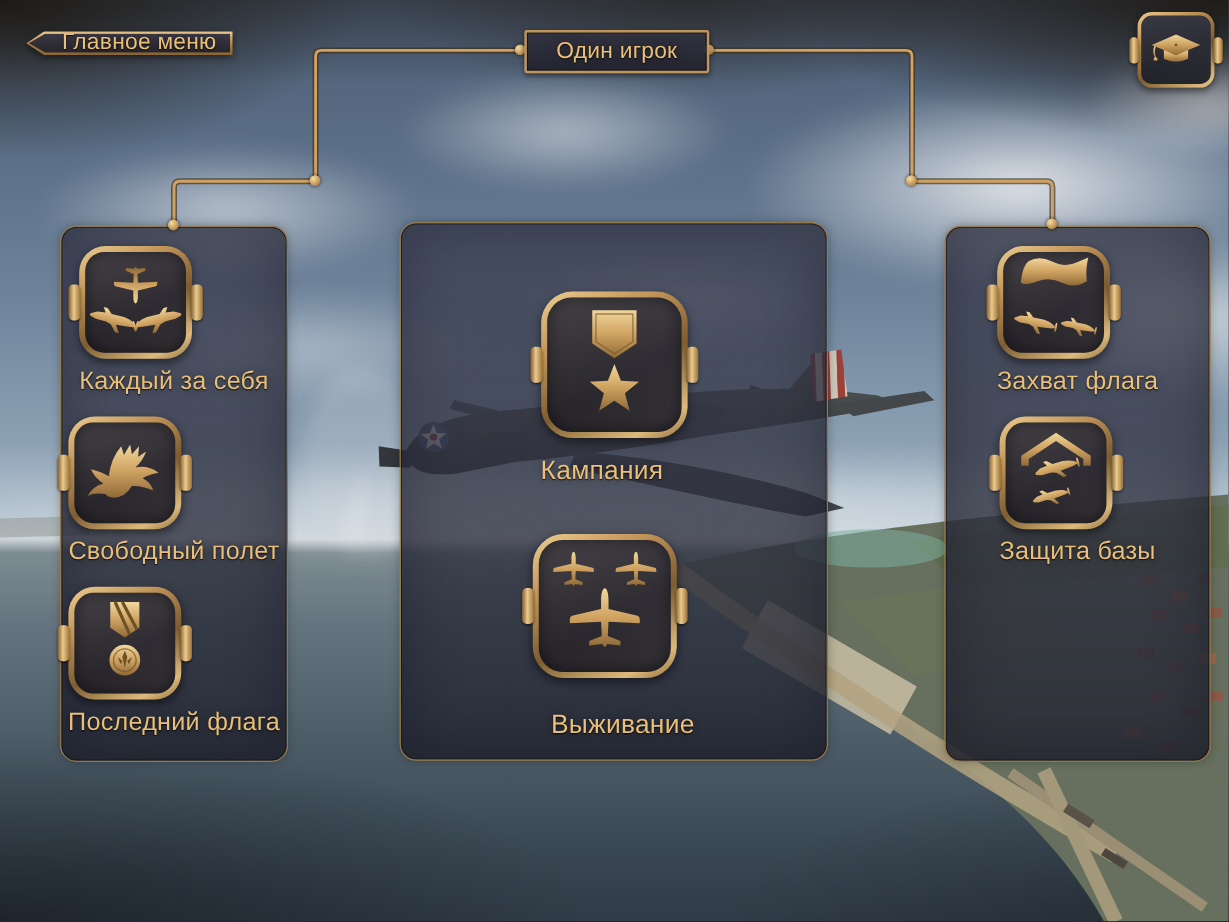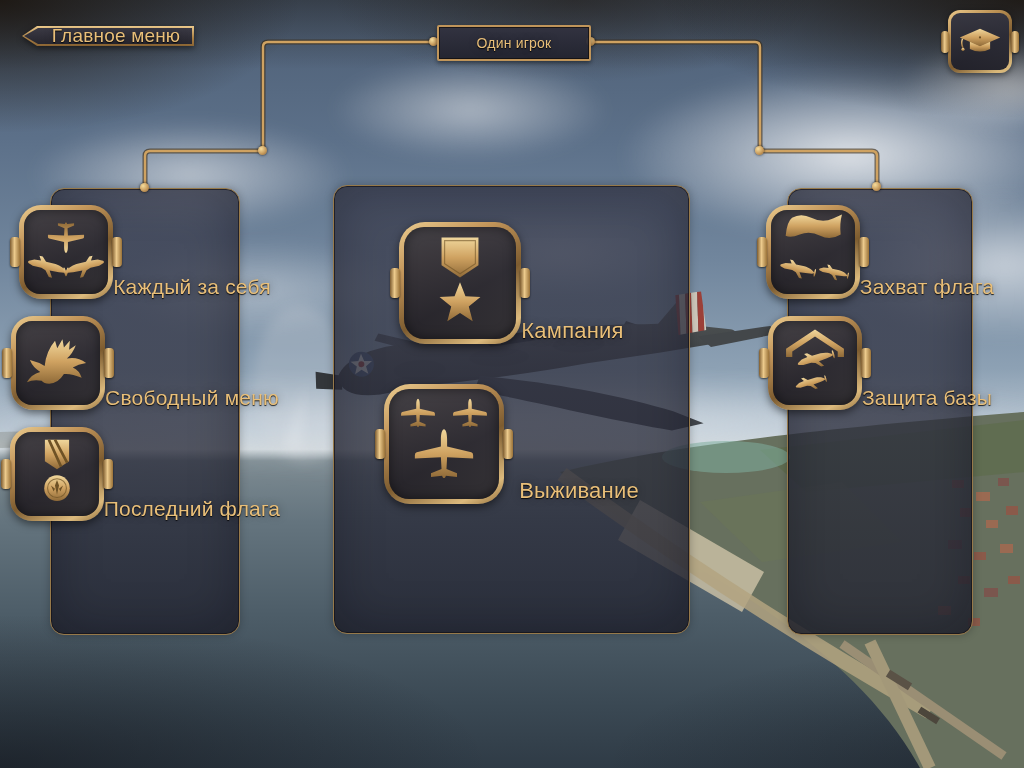--- a/index.html
+++ b/index.html
@@ -39,21 +39,21 @@
   .back-btn .dark-shape{position:absolute;inset:2px;
     background:linear-gradient(180deg,rgba(52,52,66,.96),rgba(34,35,46,.96));
     clip-path:polygon(0 50%, 14px 0, 100% 0, 100% 100%, 14px 100%);}
   .back-btn .lbl{position:absolute;inset:0;display:flex;align-items:center;justify-content:center;
     padding-left:16px;font-size:19px;}
 
   .title-box{position:absolute;left:437px;top:25px;width:150px;height:32px;z-index:40;
     background:linear-gradient(180deg,rgba(50,50,64,.95),rgba(33,34,45,.95));
     border:2px solid #c0955a;border-radius:2px;
     box-shadow:inset 0 0 0 1px rgba(15,12,10,.7), 0 2px 4px rgba(0,0,0,.45);
-    display:flex;align-items:center;justify-content:center;font-size:14px;}
+    display:flex;align-items:center;justify-content:center;font-size:19px;}
 
   .tutorial-btn{position:absolute;left:948px;top:10px;width:64px;height:63px;cursor:pointer;z-index:40;
     background:linear-gradient(150deg,#ecca8c 0%,#b98f52 30%,#7d5c30 60%,#d9b87a 90%);
     border-radius:12px;padding:3px;box-sizing:border-box;
     box-shadow:0 2px 6px rgba(0,0,0,.5);}
   .tutorial-btn .inner{width:100%;height:100%;border-radius:9px;
     background:linear-gradient(180deg,rgba(47,49,63,.95),rgba(30,31,42,.96));
     display:flex;align-items:center;justify-content:center;}
 
   
@@ -64,24 +64,24 @@
   .hinge.small{height:22px;width:8px}
   .hinge.small.l{left:-7px}.hinge.small.r{right:-7px}
 
   
   .panel{position:absolute;border-radius:14px;z-index:10;
     background:linear-gradient(180deg,rgba(58,60,77,.72),rgba(35,37,50,.82));
     border:1px solid #96794a;
     box-shadow:inset 0 0 0 1px rgba(18,16,22,.65), inset 0 0 50px rgba(8,8,14,.3), 0 0 8px rgba(0,0,0,.25);
     display:flex;flex-direction:column;align-items:center;}
   .panel-left{left:50px;top:188px;width:190px;height:447px;padding-top:16px;box-sizing:border-box;}
-  .panel-center{left:333px;top:185px;width:357px;height:449px;padding-top:36px;box-sizing:border-box;}
-  .panel-right{left:787px;top:188px;width:186px;height:447px;padding-top:16px;box-sizing:border-box;}
-
-  .mode-group{display:flex;align-items:flex-end;margin-bottom:17px;}
+  .panel-center{left:333px;top:185px;width:357px;height:449px;padding-top:57px;box-sizing:border-box;}
+  .panel-right{left:787px;top:188px;width:222px;height:447px;padding-top:16px;box-sizing:border-box;}
+
+  .mode-group{display:flex;flex-direction:column;align-items:flex-start;margin-bottom:17px;}
   .icon-btn{position:relative;cursor:pointer;border-radius:22px;padding:5px;box-sizing:border-box;
     background:linear-gradient(150deg,#eccd90 0%,#c2955a 28%,#7d5c30 58%,#dcba7d 86%,#8f6c3a 100%);
     box-shadow:0 3px 8px rgba(0,0,0,.5);}
   .icon-btn .inner{width:100%;height:100%;border-radius:16px;
     background:linear-gradient(180deg,rgba(46,48,62,.88),rgba(28,29,40,.9));
     box-shadow:inset 0 0 12px rgba(0,0,0,.5);
     display:flex;align-items:center;justify-content:center;}
   .icon-btn.sz-94{width:94px;height:94px;}
   .icon-btn.sz-122{width:122px;height:122px;border-radius:26px;}
   .icon-btn.sz-122 .inner{border-radius:20px;}
@@ -300,21 +300,21 @@
     <div class="mode-group">
       <div class="icon-btn sz-94">
         <div class="hinge l"></div>
         <div class="hinge r"></div>
         <div class="inner">
           <svg width="74" height="60" viewBox="0 0 100 80">
               <use href="#eagle"></use>
             </svg>
         </div>
       </div>
-      <div class="mode-label gold-label">Свободный меню</div>
+      <div class="mode-label gold-label">Свободный полет</div>
     </div>
     <div class="mode-group">
       <div class="icon-btn sz-94">
         <div class="hinge l"></div>
         <div class="hinge r"></div>
         <div class="inner">
           <svg width="54" height="74" viewBox="0 0 80 110">
               <use href="#medal-sym"></use>
             </svg>
         </div>

